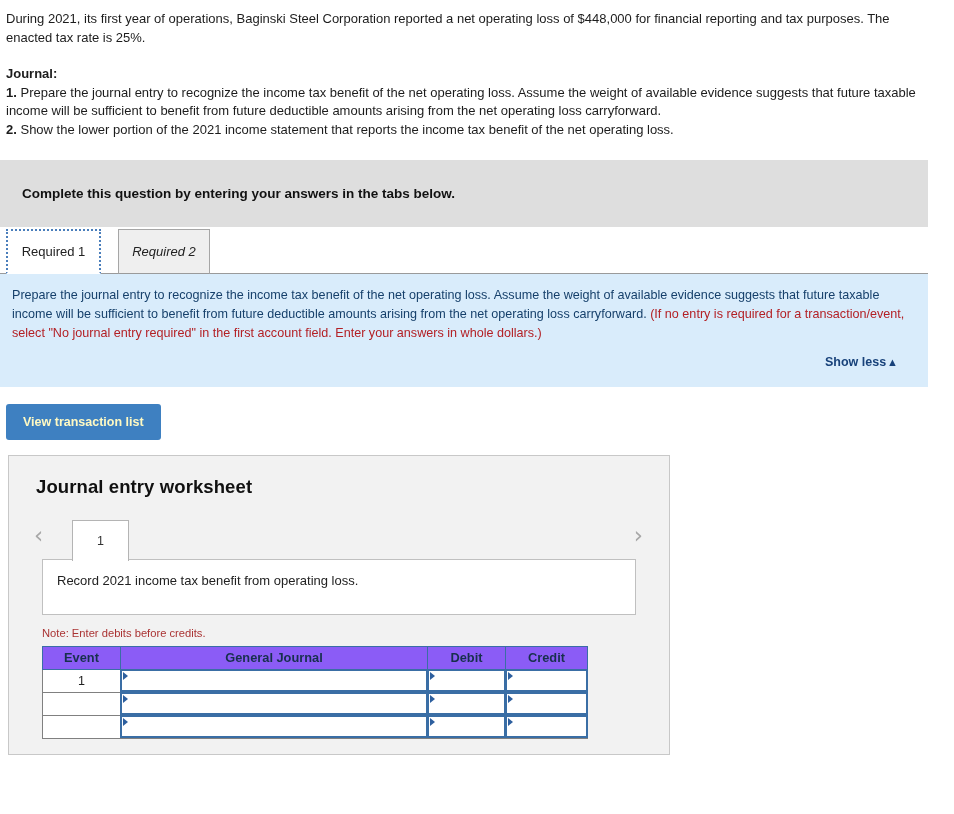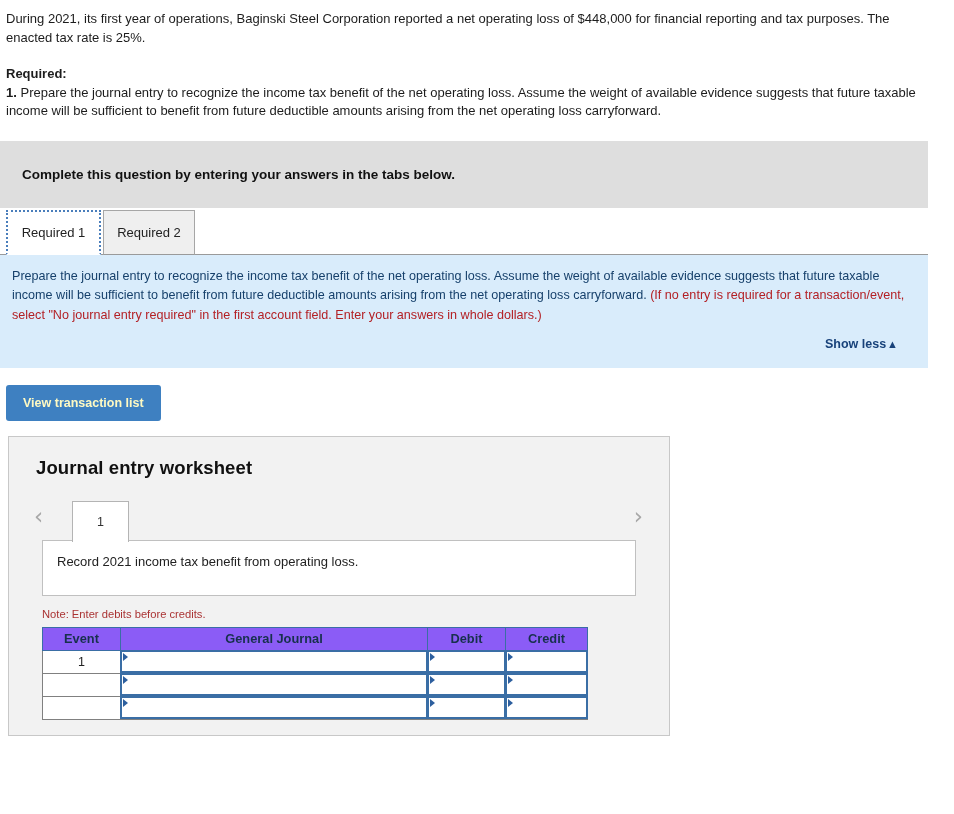--- a/index.html
+++ b/index.html
@@ -61,26 +61,27 @@
   }
   .tab.active {
     left: 6px;
     width: 95px;
     background: #ffffff;
     border: 2px dotted #4a7ebb;
     border-bottom-color: #ffffff;
     z-index: 2;
   }
   .tab.inactive {
-    left: 103px;
+    left: 118px;
     width: 92px;
     background: #efefef;
     border: 1px solid #a6a6a6;
     border-bottom: 1px solid #9a9a9a;
     z-index: 1;
+    font-style: italic;
   }
 
   
   .info-panel {
     width: 928px;
     background: #d9ecfb;
     padding: 12px 22px 10px 12px;
     font-size: 12.6px;
     line-height: 1.52;
     color: #16406b;
@@ -241,22 +242,23 @@
   }
 </style>
 </head>
 <body>
 
 <div class="page">
 
   <div class="problem">
     <p>During 2021, its first year of operations, Baginski Steel Corporation reported a net operating loss of $448,000 for financial reporting and tax purposes. The enacted tax rate is 25%.</p>
     <div class="para-gap"></div>
-    <p class="bold">Required:</p>
+    <p class="bold">Journal:</p>
     <p><span class="bold">1.</span><span> Prepare the journal entry to recognize the income tax benefit of the net operating loss. Assume the weight of available evidence suggests that future taxable income will be sufficient to benefit from future deductible amounts arising from the net operating loss carryforward.</span></p>
+    <p><span class="bold">2.</span><span> Show the lower portion of the 2021 income statement that reports the income tax benefit of the net operating loss.</span></p>
   </div>
 
   <div class="gray-bar">Complete this question by entering your answers in the tabs below.</div>
 
   <div class="tabstrip">
     <div class="tab active">Required 1</div>
     <div class="tab inactive">Required 2</div>
   </div>
 
   <div class="info-panel">

